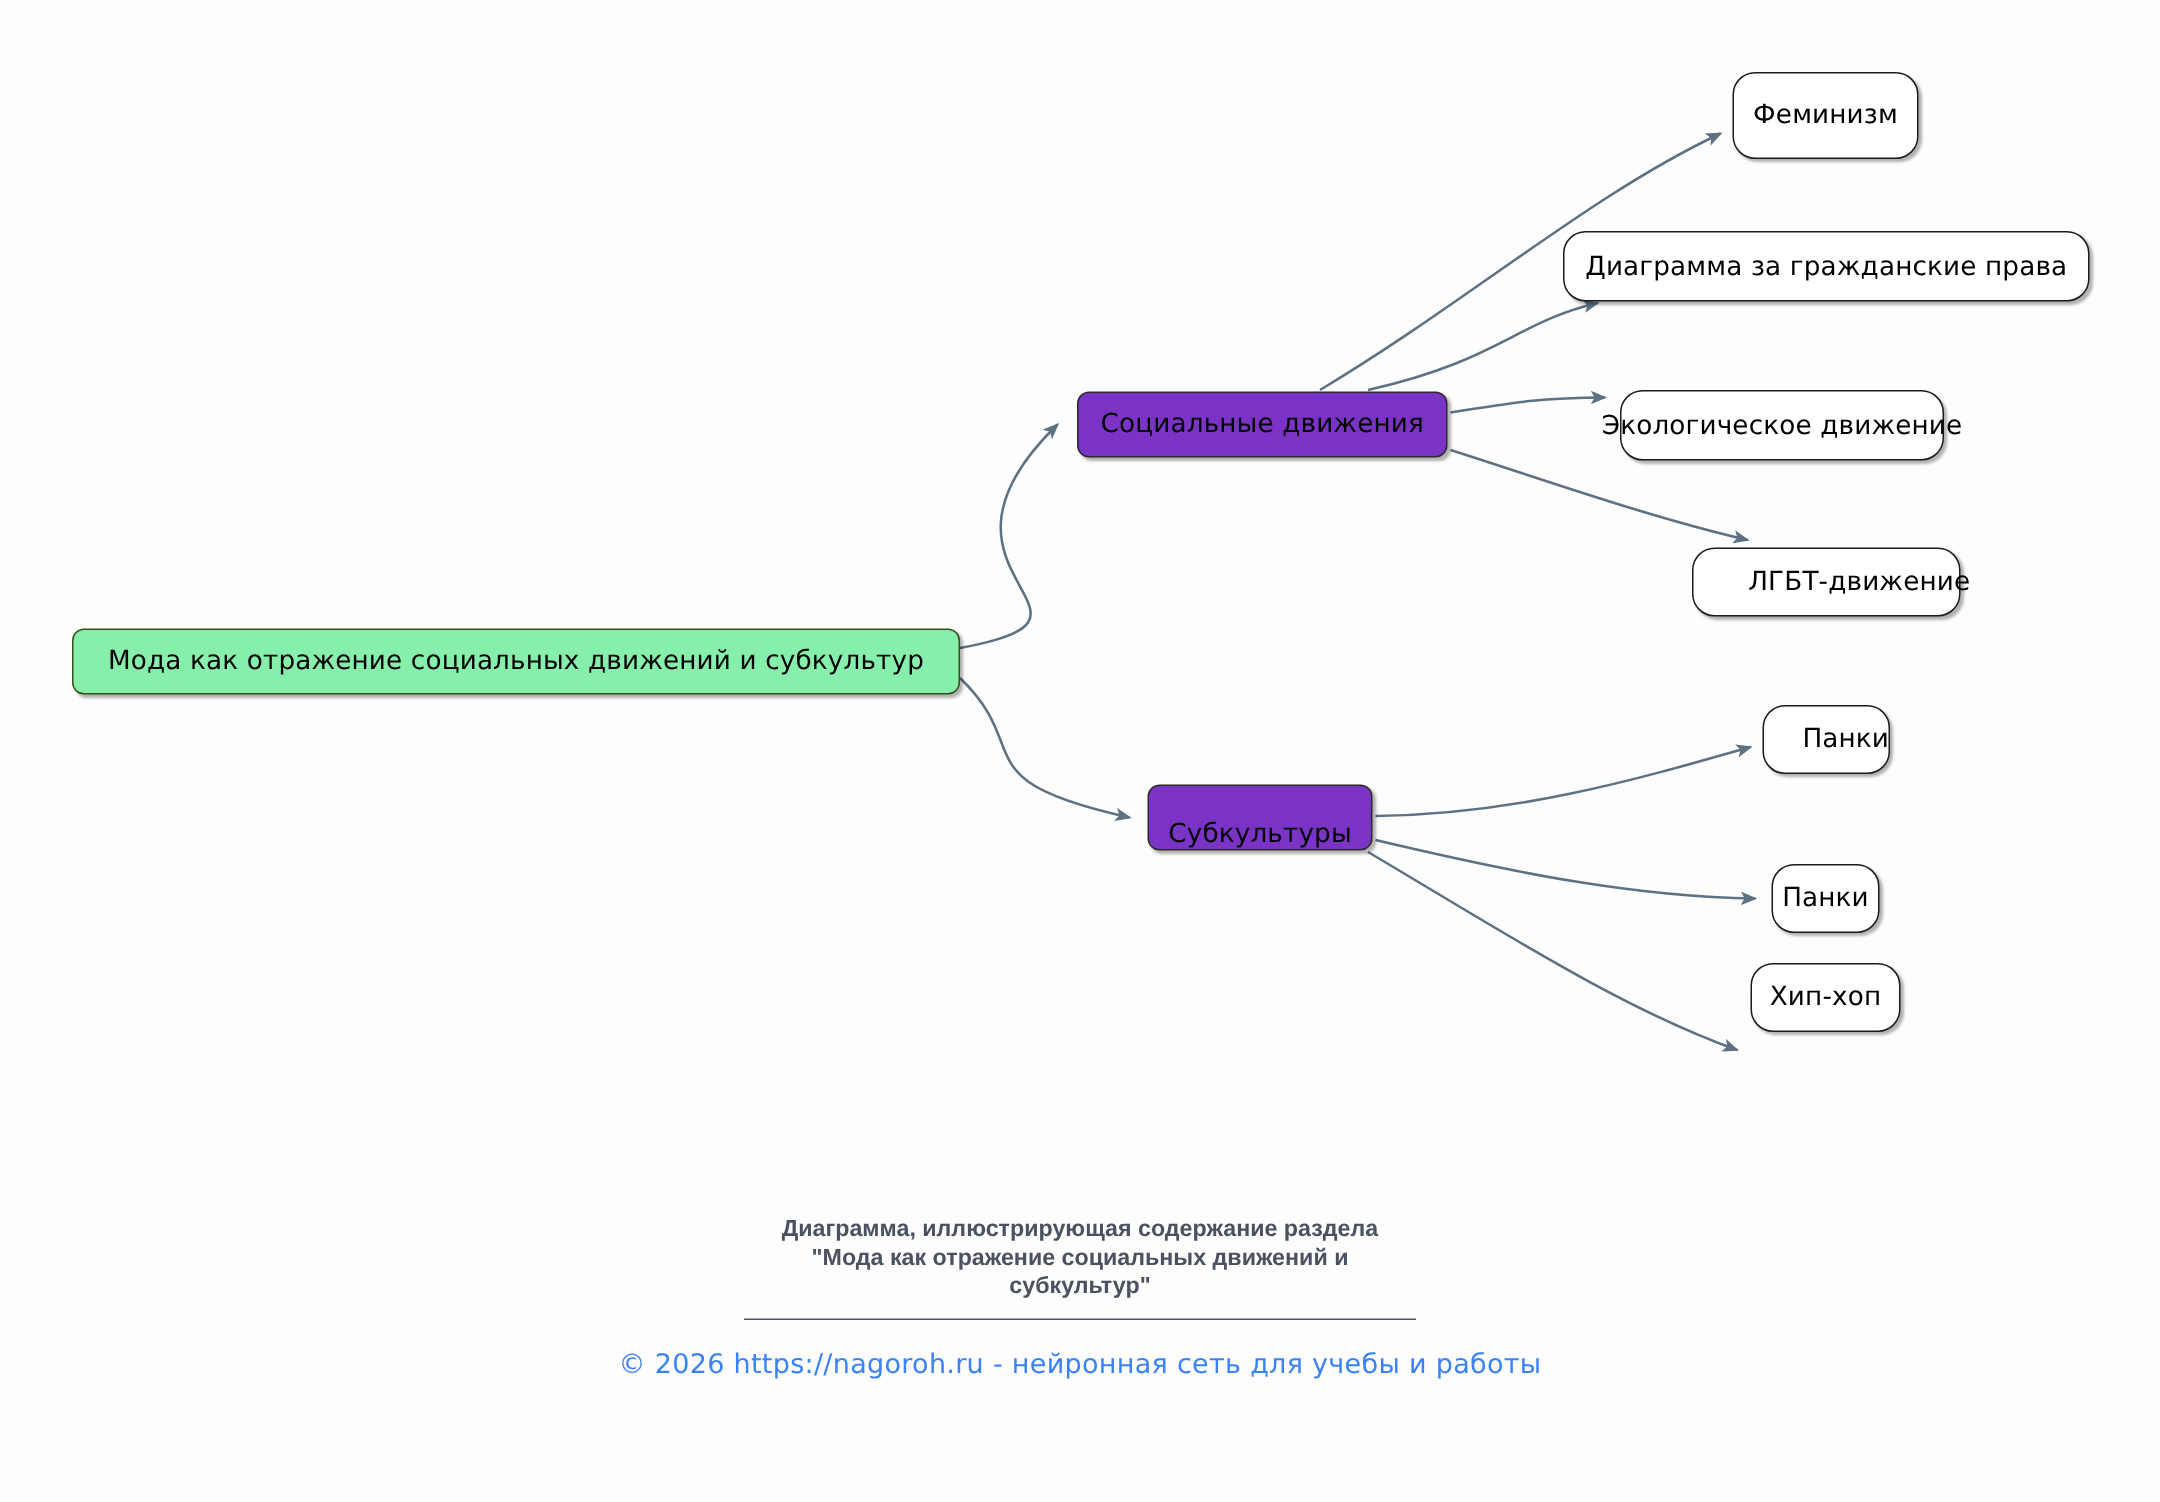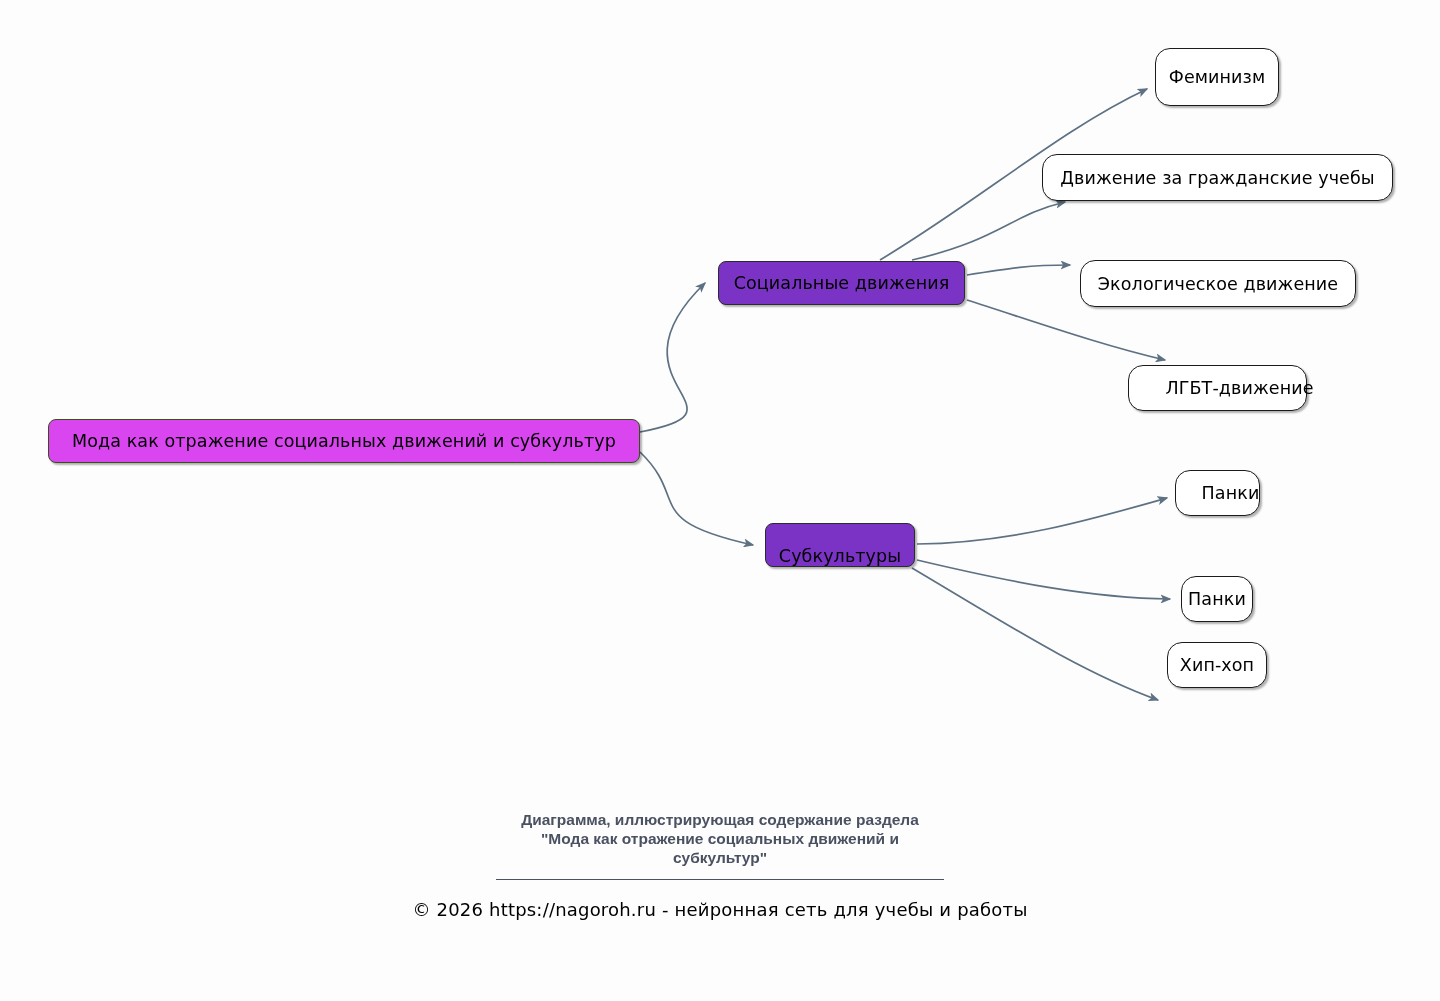--- a/index.html
+++ b/index.html
@@ -85,21 +85,21 @@
   #caption-rule {
     margin: 12px auto 0 auto;
     width: 448px;
     height: 0;
     border-top: 1.6px solid #4a5161;
   }
   #caption-footer {
     margin-top: 19px;
     font-family: "DejaVu Sans", "Liberation Sans", sans-serif;
     font-size: 18px;
-    color: #000000;
+    color: #3b82f6;
     letter-spacing: 0.2px;
   }
 </style>
 </head>
 <body>
 
 <div id="canvas">
 
   <svg id="edge-layer" viewBox="0 0 1440 1001" width="1440" height="1001" xmlns="http://www.w3.org/2000/svg">
     <defs>
@@ -113,35 +113,35 @@
         <path d="M 880 260 C 980 200, 1060 130, 1147 89" marker-end="url(#arrowhead)"></path>
         <path d="M 912 260 C 1000 240, 1010 215, 1065 202" marker-end="url(#arrowhead)"></path>
         <path d="M 967 275 C 1010 268, 1030 265, 1070 265" marker-end="url(#arrowhead)"></path>
         <path d="M 967 300 C 1030 320, 1100 345, 1165 360" marker-end="url(#arrowhead)"></path>
         <path d="M 917 544 C 1010 543, 1090 520, 1167 498" marker-end="url(#arrowhead)"></path>
         <path d="M 917 560 C 1010 582, 1090 598, 1170 599" marker-end="url(#arrowhead)"></path>
         <path d="M 912 568 C 1000 620, 1080 672, 1158 700" marker-end="url(#arrowhead)"></path>
       </g>
   </svg>
 
-  <div class="node root" id="node-root" style="left: 48px; top: 419px; width: 592px; height: 44px; background: #d946ef; border-color: rgb(54, 80, 26);">
+  <div class="node root" id="node-root" style="left: 48px; top: 419px; width: 592px; height: 44px; background: #86efac; border-color: rgb(54, 80, 26);">
     <span>Мода как отражение социальных движений и субкультур</span>
   </div>
 
   <div id="node-layer">
       <div class="node branch" id="node-social" style="left: 718px; top: 261px; width: 247px; height: 44px; background: rgb(123, 51, 198); border-color: rgb(43, 43, 43);">
         <span>Социальные движения</span>
       </div>
       <div class="node leaf" id="node-feminism" style="left: 1155px; top: 48px; width: 124px; height: 58px;">
         <span>Феминизм</span>
       </div>
       <div class="node leaf" id="node-civil" style="left: 1042px; top: 154px; width: 351px; height: 47px;">
-        <span>Движение за гражданские учебы</span>
+        <span>Диаграмма за гражданские права</span>
       </div>
-      <div class="node leaf" id="node-ecology" style="left: 1080px; top: 260px; width: 276px; height: 47px;">
+      <div class="node leaf" id="node-ecology" style="left: 1080px; top: 260px; width: 216px; height: 47px;">
         <span>Экологическое движение</span>
       </div>
       <div class="node leaf" id="node-lgbt" style="left: 1128px; top: 365px; width: 179px; height: 46px; padding-left: 44px;">
         <span>ЛГБТ-движение</span>
       </div>
       <div class="node branch" id="node-subcultures" style="left: 765px; top: 523px; width: 150px; height: 44px; background: rgb(123, 51, 198); border-color: rgb(43, 43, 43); align-items: flex-end;">
         <span>Субкультуры</span>
       </div>
       <div class="node leaf" id="node-punks" style="left: 1175px; top: 470px; width: 85px; height: 46px; padding-left: 26px;">
         <span>Панки</span>

